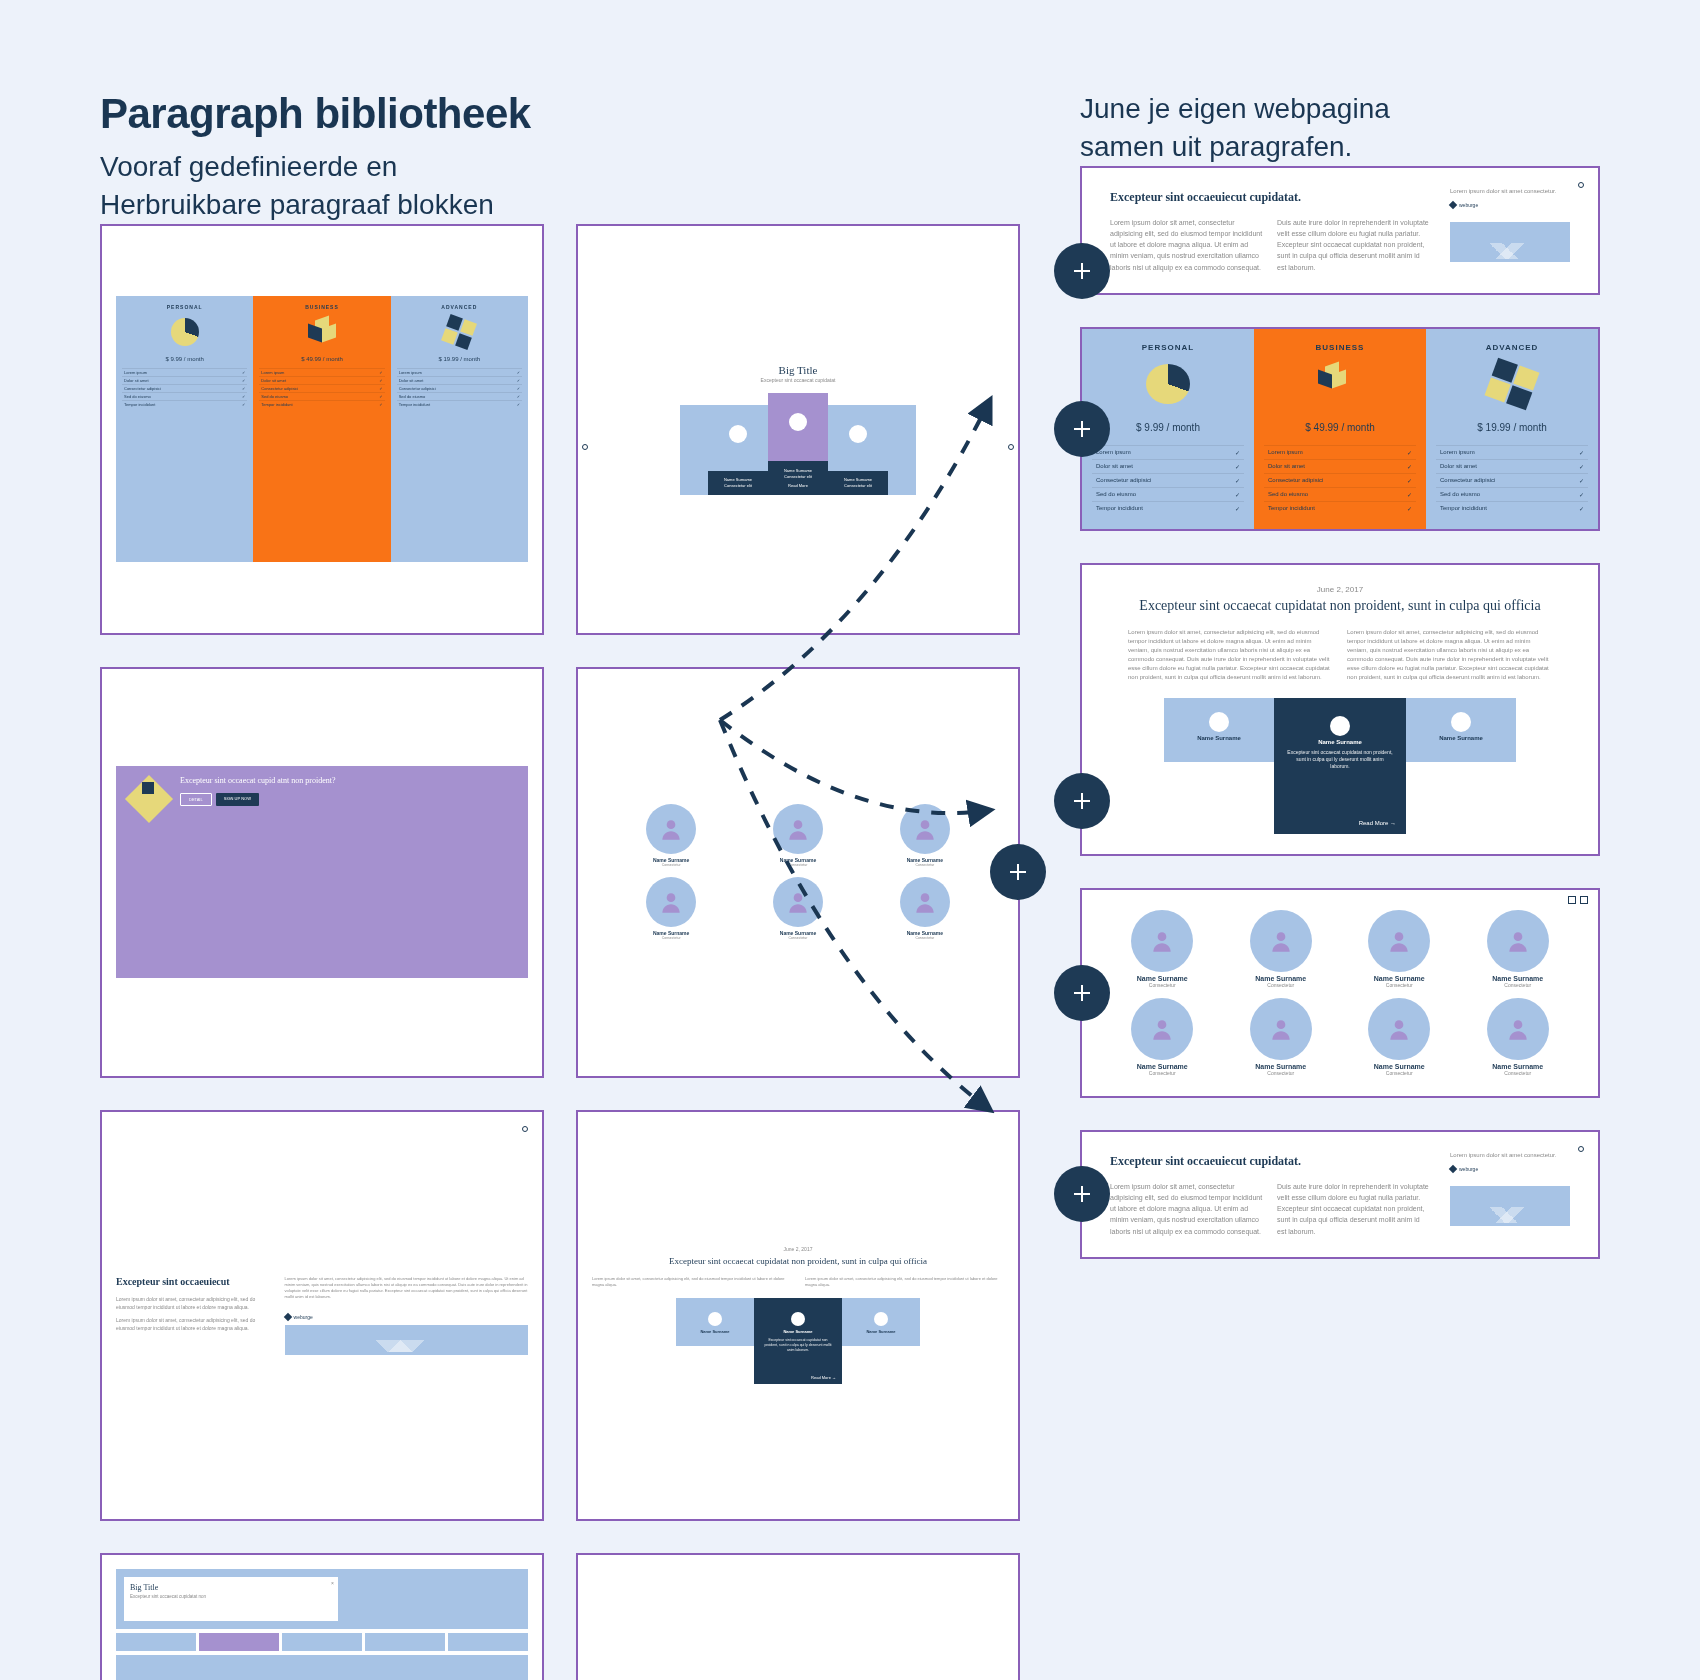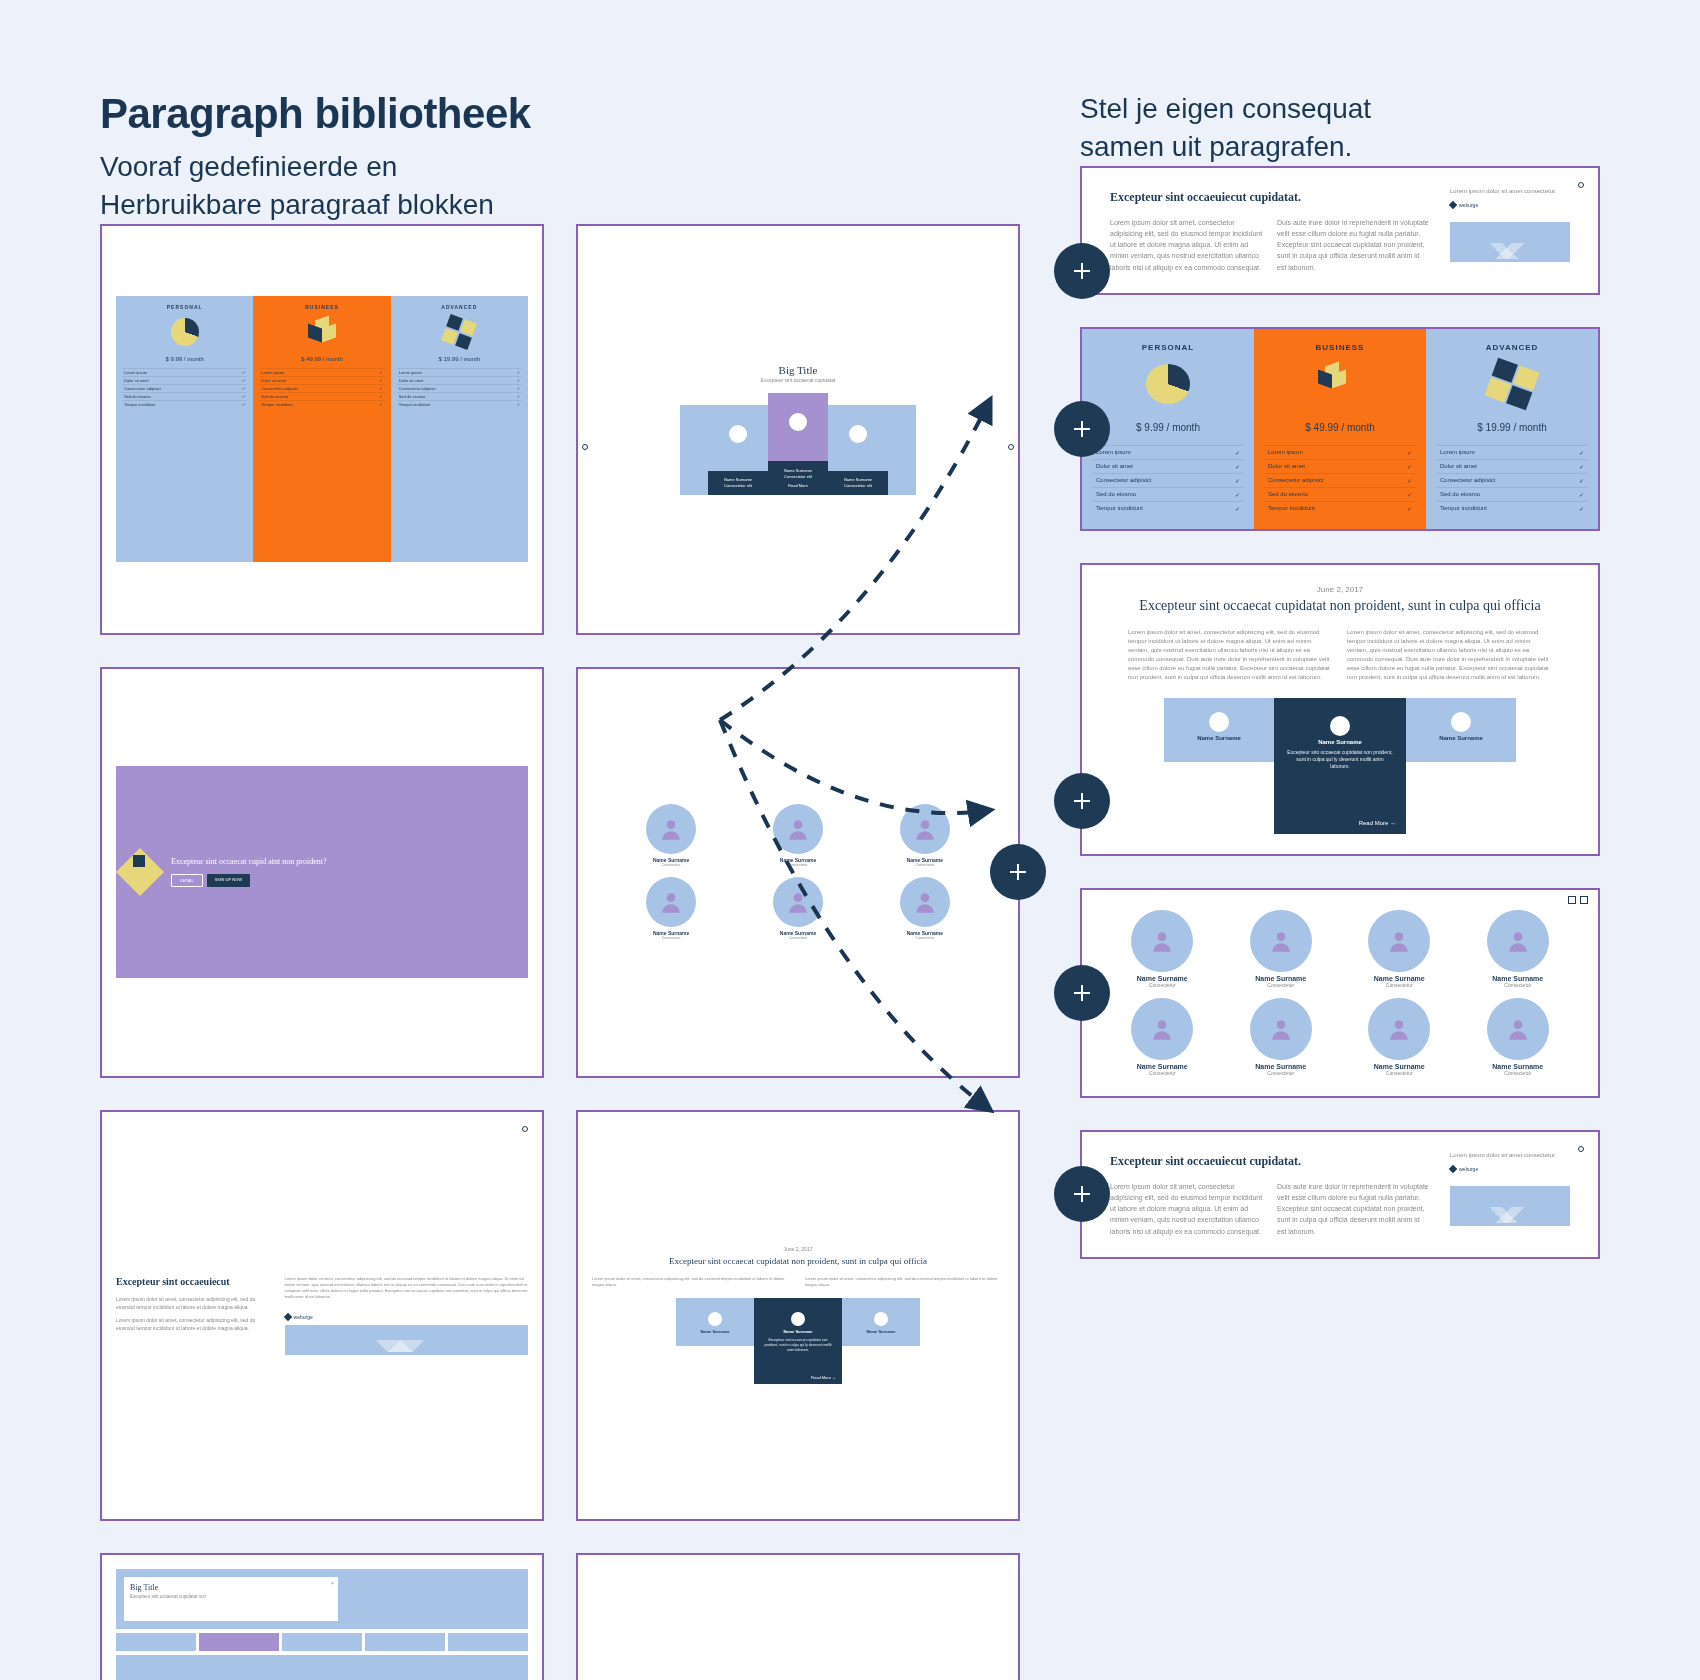--- a/index.html
+++ b/index.html
@@ -50,21 +50,21 @@
 .sub-sm{font-size:5px;color:var(--grey);margin-bottom:10px}
 .slides{display:flex;align-items:flex-end;justify-content:center;gap:0}
 .slide{width:60px;height:90px;background:var(--blue-light);position:relative;display:flex;flex-direction:column;align-items:center;padding-top:20px}
 .slide.edge{width:28px}
 .slide.center{background:var(--purple);height:102px;z-index:2}
 .slide .av{width:18px;height:18px;border-radius:50%;background:#fff}
 .slide .bar{position:absolute;bottom:0;left:0;right:0;height:24px;background:var(--navy);font-size:4px;color:#fff;display:flex;flex-direction:column;align-items:center;justify-content:center;gap:1px}
 .slide.center .bar{height:34px}
 .nav-dot{width:6px;height:6px;border:1px solid var(--navy);border-radius:50%;position:absolute;top:50%}
 
-.cta{width:100%;height:56%;background:var(--purple);display:flex;align-items:center;padding:1px}
+.cta{width:100%;height:56%;background:var(--purple);display:flex;align-items:flex-start;padding:10px}
 .cta-ico{width:46px;height:46px;position:relative;flex:0 0 46px}
 .cta-ico::before{content:"";position:absolute;inset:6px;background:var(--yellow);transform:rotate(45deg)}
 .cta-ico::after{content:"";position:absolute;top:6px;left:16px;width:12px;height:12px;background:var(--navy)}
 .cta-text{flex:1;padding:0 8px}
 .cta-text .q{font-family:Georgia,serif;font-size:8px;color:#fff;margin-bottom:8px}
 .cta-btns{display:flex;gap:4px}
 .btn{font-size:4px;padding:3px 8px;border-radius:1px}
 .btn.outline{border:1px solid #fff;color:#fff}
 .btn.solid{background:var(--navy);color:#fff}
 
@@ -450,21 +450,21 @@
             <div></div>
           <div></div>
             <div class="wide"></div>
         </div>
       </div>
     </div>
   </div>
 
   <div class="col-right">
     <div class="subtitle">
-      <span>Stel je eigen consequat</span><br>
+      <span>June je eigen webpagina</span><br>
       <span>samen uit paragrafen.</span>
     </div>
 
     <div class="page-list">
 
       <div class="page-card">
         <div class="plus" style="left:-28px;top:60%">
             <svg viewBox="0 0 24 24">
               <path d="M11 4h2v16h-2z M4 11h16v2H4z" fill="#fff"></path>
             </svg>

